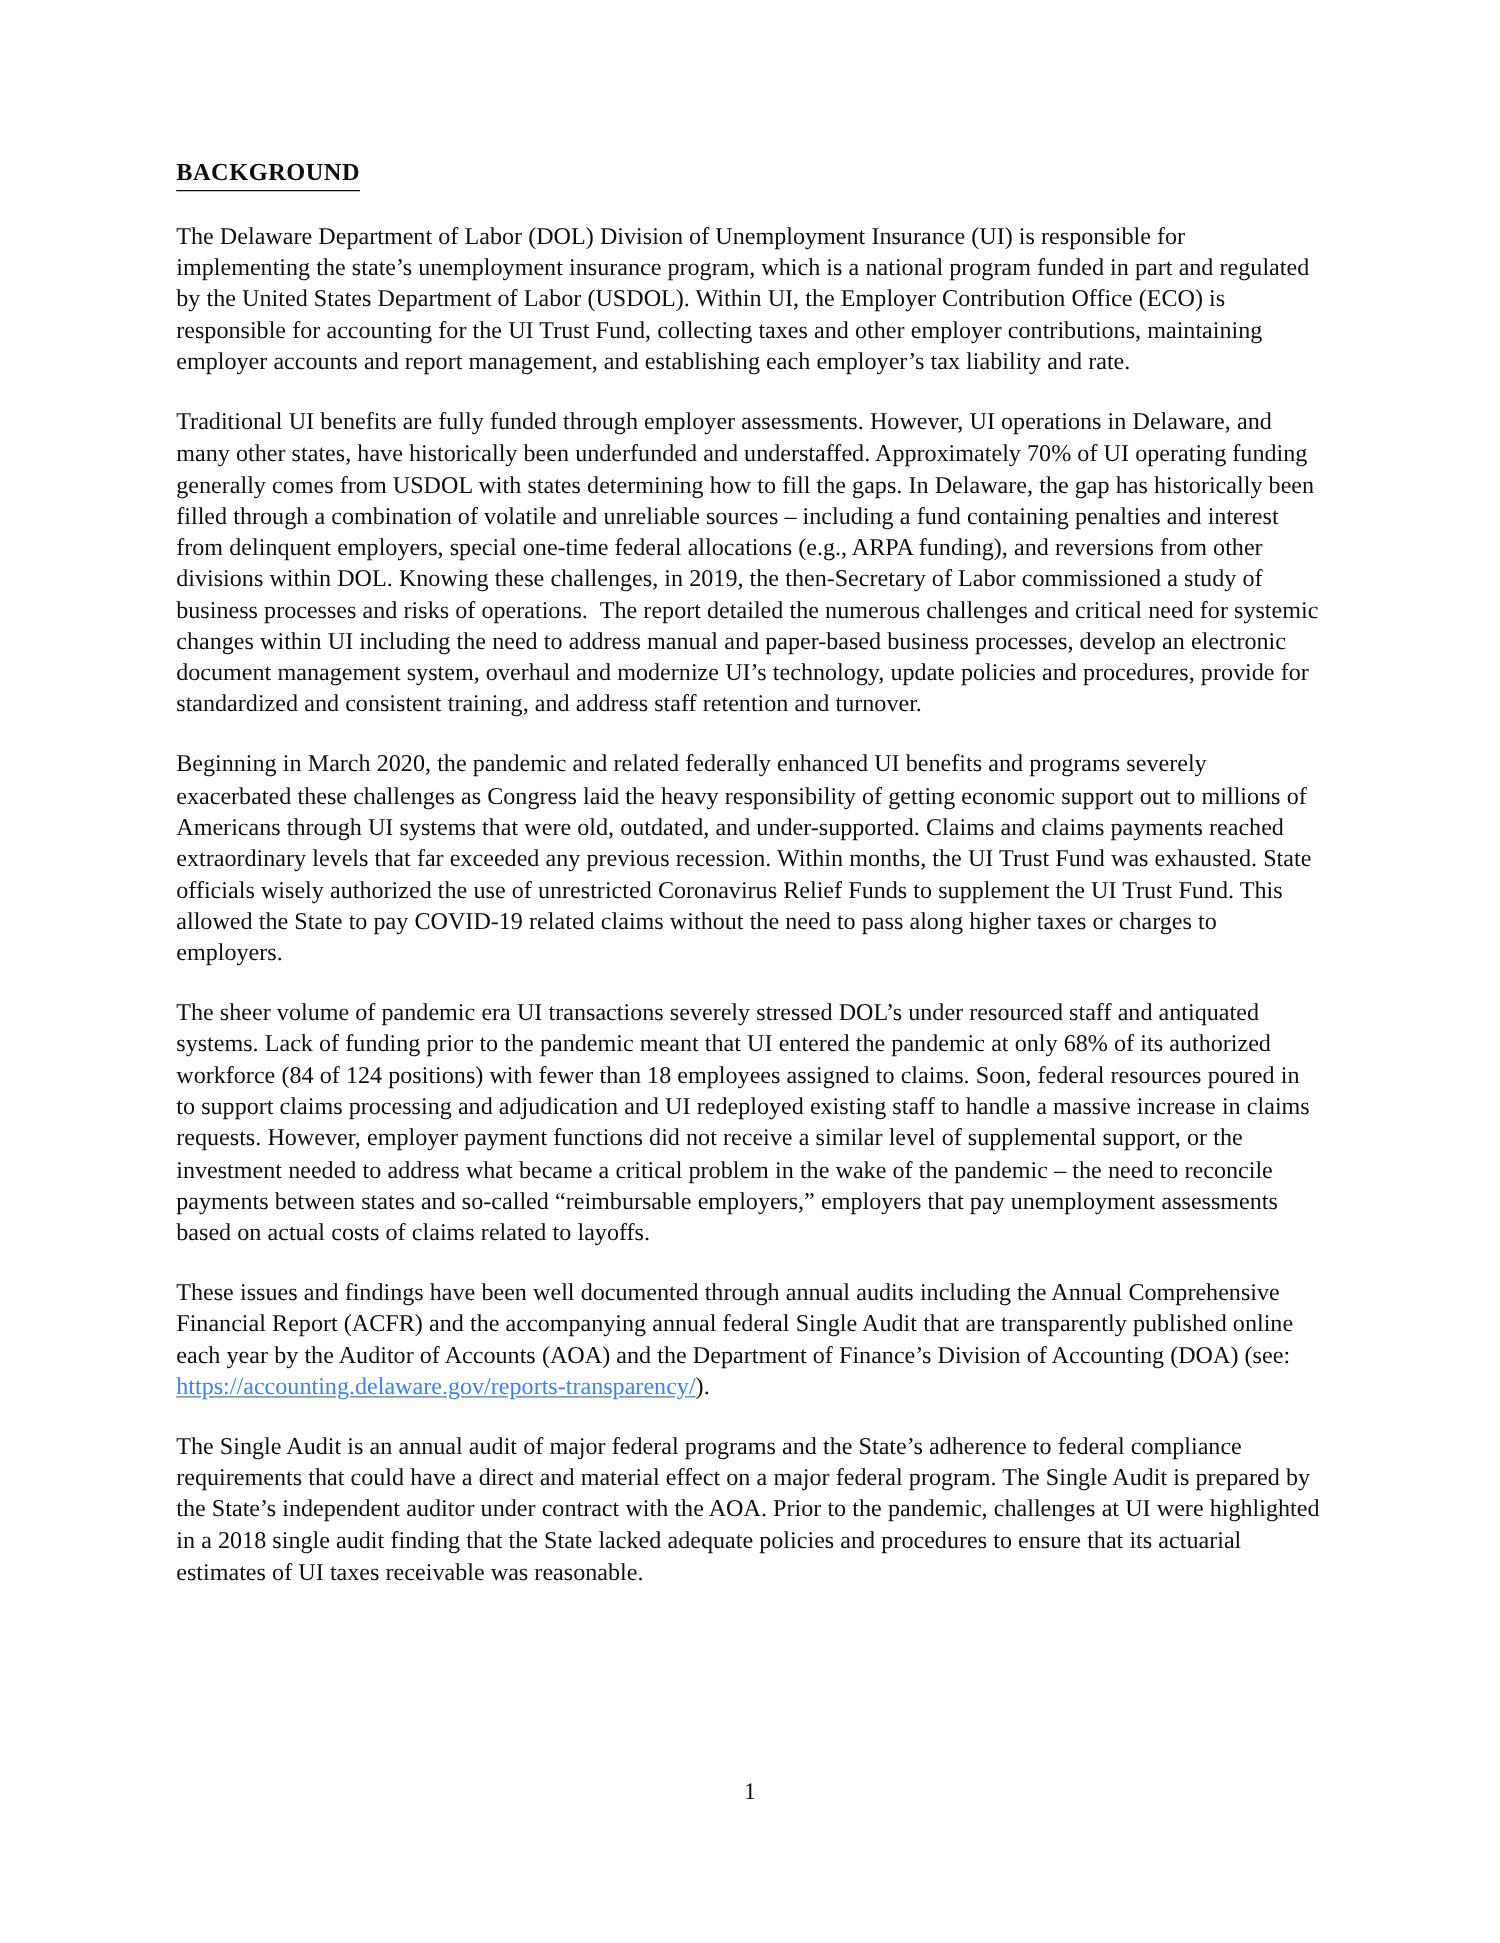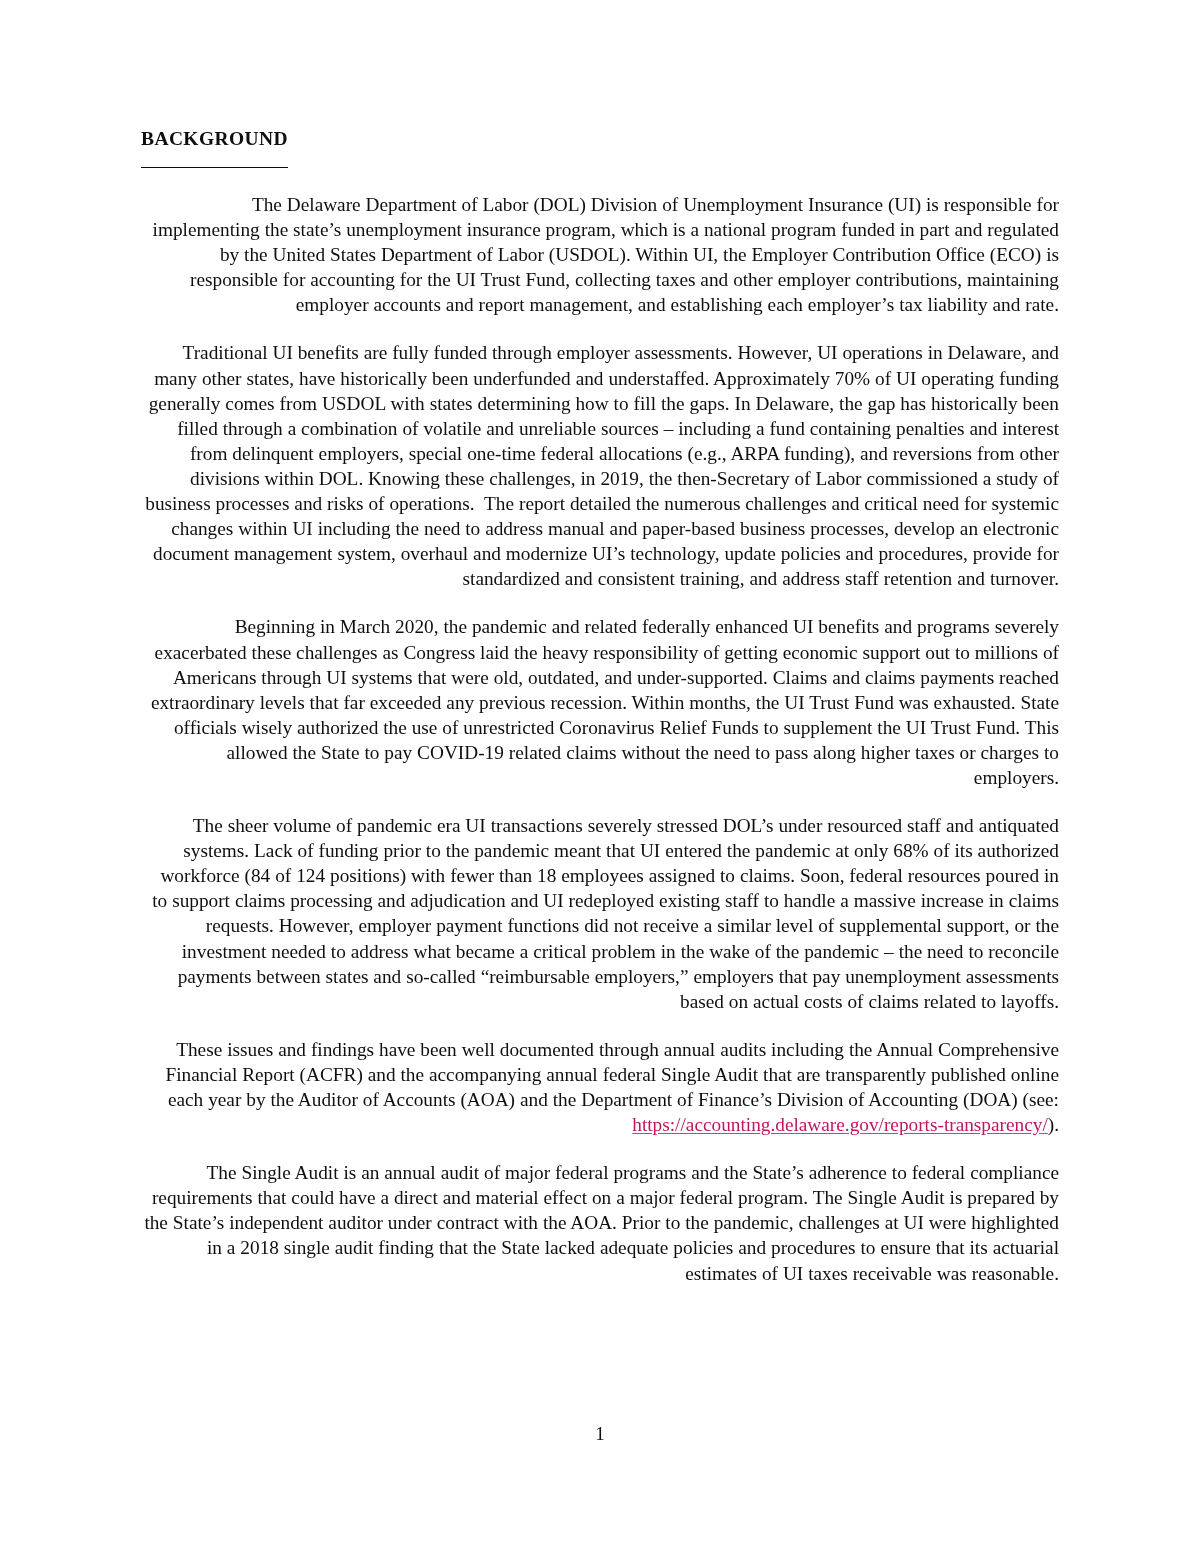--- a/index.html
+++ b/index.html
@@ -30,39 +30,39 @@
     top: 126px;
     width: 918px;
   }
   .doc-heading {
     font-size: 19.5px;
     font-weight: bold;
     letter-spacing: 0.4px;
     margin: 0 0 0 0;
     display: inline-block;
     border-bottom: 1.6px solid #0d0d0d;
-    padding-bottom: 16px;
+    padding-bottom: 1px;
     line-height: 25px;
   }
   .heading-wrap {
     margin-bottom: 24px;
   }
   p.para {
     font-size: 19.3px;
     line-height: 25.1px;
     margin: 0 0 23px 0;
-    text-align: right;
+    text-align: left;
     word-spacing: 0.1px;
     white-space: pre-wrap;
   }
   p.para:last-of-type {
     margin-bottom: 5px;
   }
   a.doclink {
-    color: #be185d;
+    color: #3b82f6;
     text-decoration: underline;
     text-decoration-color: #4b7f8b;
     text-underline-offset: 2px;
   }
   .page-number {
     position: absolute;
     left: 0;
     top: 1421px;
     width: 1200px;
     text-align: center;

